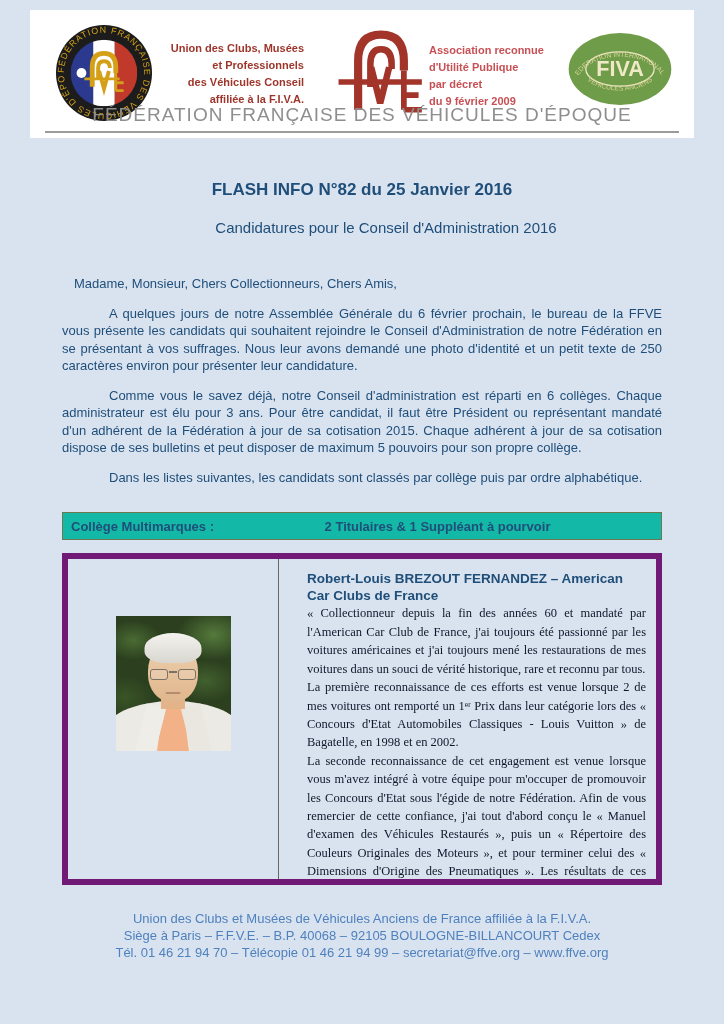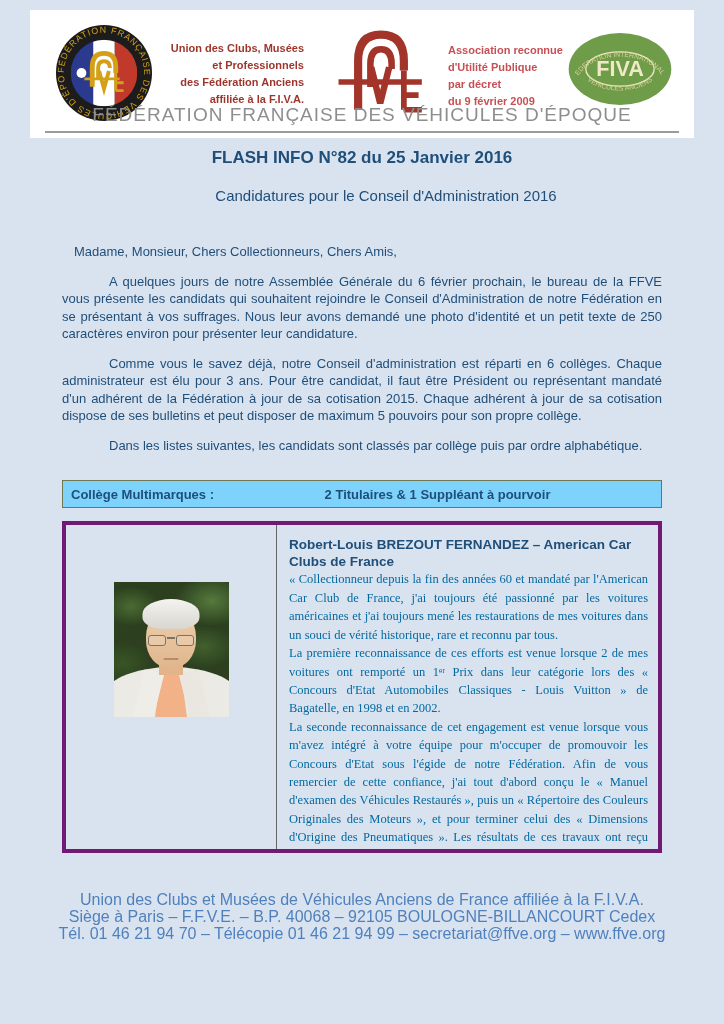--- a/index.html
+++ b/index.html
@@ -10,55 +10,55 @@
   }
   
   .header-box{position:relative;margin:10px 30px 0;height:128px;background:#ffffff;}
   .badge{position:absolute;left:25px;top:14px;width:98px;height:98px;}
   .union-text{
     position:absolute;left:104px;top:30px;width:170px;text-align:right;
     color:#9e352b;font-size:11px;font-weight:bold;line-height:17px;
   }
   .ffve-logo{position:absolute;left:302px;top:10px;width:98px;height:106px;}
   .assoc-text{
-    position:absolute;left:418px;top:32px;width:150px;text-align:left;
+    position:absolute;left:399px;top:32px;width:150px;text-align:left;
     color:#c75055;font-size:11px;font-weight:bold;line-height:17px;
   }
   .fiva{position:absolute;left:536px;top:18px;width:108px;height:82px;}
   .banner-title{
     position:absolute;left:0;right:0;bottom:12px;text-align:center;
     color:#8e8e8e;font-size:19px;letter-spacing:1px;font-weight:400;
   }
   .header-rule{position:absolute;left:15px;right:15px;bottom:5px;border-top:2px solid #9b9b9b;}
   
-  .doc-title{margin:10px 0 0;text-align:center;font-size:17px;line-height:20px;font-weight:bold;color:#1f4e79;}
+  .doc-title{margin:42px 0 0;text-align:center;font-size:17px;line-height:20px;font-weight:bold;color:#1f4e79;}
   .doc-subtitle{margin:18px 0 0;text-align:center;font-size:15px;line-height:19px;font-weight:normal;color:#1f4e79;padding-left:48px;}
   
   .letter{padding:0 62px;font-size:13px;line-height:1.35;}
   .letter p{margin:12px 0 0;text-align:justify;}
   .letter p.salutation{margin:38px 12px 0;text-align:left;text-indent:0;}
   .letter p.indent{text-indent:47px;}
   
   .college-bar{
-    margin:26px 62px 0;height:26px;background:#7dd3fc;border:1px solid #70764f;
+    margin:26px 62px 0;height:26px;background:#14b8a6;border:1px solid #70764f;
     display:flex;align-items:center;font-weight:bold;font-size:13px;color:#1f4e79;justify-content:center;
   }
   .college-bar .left{padding-left:8px;white-space:nowrap;}
   .college-bar .right{flex:1;text-align:center;}
   
   .candidate-box{
-    margin:13px 62px 0;border:4px solid #701a75;display:flex;height:332px;box-sizing:border-box;
+    margin:13px 62px 0;border:6px solid #701a75;display:flex;height:332px;box-sizing:border-box;gap:16px;
   }
   .photo-col{width:210px;border-right:1px solid #666;flex:0 0 auto;}
   .text-col{flex:1;padding:11px 10px 8px 12px;overflow:hidden;}
   .candidate-name{
     margin:0;font-size:13.5px;line-height:17px;font-weight:bold;color:#1f4e79;
     font-family:"Liberation Sans",sans-serif;text-align:left;
   }
-  .bio{font-family:"Liberation Serif","DejaVu Serif",serif;font-size:12.5px;line-height:18.4px;color:#0369a1;}
+  .bio{font-family:"Liberation Serif","DejaVu Serif",serif;font-size:12.5px;line-height:18.4px;color:#0f172a;}
   .bio p{margin:0;text-align:justify;}
   
   .photo{
     width:115px;height:135px;margin:57px auto 0;position:relative;overflow:hidden;
     background:
       radial-gradient(ellipse 40px 28px at 15% 18%, #4a6b33 0%, rgba(0,0,0,0) 70%),
       radial-gradient(ellipse 52px 36px at 85% 14%, #557a3c 0%, rgba(0,0,0,0) 70%),
       radial-gradient(ellipse 46px 30px at 78% 48%, #42602e 0%, rgba(0,0,0,0) 70%),
       radial-gradient(ellipse 40px 30px at 8% 60%, #395426 0%, rgba(0,0,0,0) 70%),
       #2c401f;
@@ -71,21 +71,21 @@
   .neck{position:absolute;bottom:42px;left:50%;transform:translateX(-50%);width:24px;height:16px;background:#e3b38a;}
   .face{position:absolute;top:26px;left:50%;transform:translateX(-50%);width:50px;height:60px;
         background:linear-gradient(#ecd0ae,#e0b68d);border-radius:48% 48% 46% 46%;}
   .hair{position:absolute;top:17px;left:50%;transform:translateX(-50%);width:57px;height:30px;
         background:linear-gradient(#f4f3ef,#d8d6cf);border-radius:50% 50% 38% 38%;}
   .glasses{position:absolute;top:53px;left:50%;transform:translateX(-50%);width:46px;height:12px;display:flex;justify-content:space-between;}
   .lens{width:18px;height:11px;border:1.5px solid #7a7265;border-radius:3px;background:rgba(255,255,255,.14);box-sizing:border-box;}
   .bridge{position:absolute;left:19px;top:2px;width:8px;height:2px;background:#7a7265;}
   .mouth{position:absolute;top:76px;left:50%;transform:translateX(-50%);width:15px;height:2px;background:#b98a6e;border-radius:2px;}
   
-  .footer{margin-top:38px;text-align:center;color:#4f81bd;font-size:16px;line-height:17px;}
+  .footer{margin-top:25px;text-align:center;color:#4f81bd;font-size:13px;line-height:17px;}
 </style>
 </head>
 <body>
 
 <div class="page">
 
   <div class="header-box">
 
     <svg class="badge" viewBox="0 0 100 100">
       <circle cx="50" cy="50" r="49" fill="#1c1c1c"></circle>
@@ -108,21 +108,21 @@
         <path d="M44 56 L44 45 Q44 38 50 38 Q56 38 56 45" fill="none" stroke="#d4a017" stroke-width="4"></path>
         <path d="M45 48 L50 66 L55 48" fill="none" stroke="#d4a017" stroke-width="4"></path>
         <path d="M30 56 L66 56" stroke="#d4a017" stroke-width="3"></path>
         <path d="M62 50 L62 68 M62 60 L70 60 M62 68 L70 68" stroke="#d4a017" stroke-width="3" fill="none"></path>
       </g>
     </svg>
 
     <div class="union-text">
       <div>Union des Clubs, Musées</div>
       <div>et Professionnels</div>
-      <div>des Fédération Anciens</div>
+      <div>des Véhicules Conseil</div>
       <div>affiliée à la F.I.V.A.</div>
     </div>
 
     <svg class="ffve-logo" viewBox="0 0 120 110">
       <g fill="none" stroke="#a2342a">
         <path d="M32 100 L32 40 Q32 8 60 8 Q88 8 88 40 L88 52" stroke-width="10"></path>
         <path d="M47 72 L47 44 Q47 26 60 26 Q73 26 73 44 L73 50" stroke-width="8"></path>
         <path d="M48 48 L59 92 L70 48" stroke-width="8"></path>
         <path d="M8 66 L86 66" stroke-width="7"></path>
         <path d="M88 52 L88 100 M88 66 L110 66 M88 82 L106 82 M88 100 L110 100" stroke-width="7"></path>

